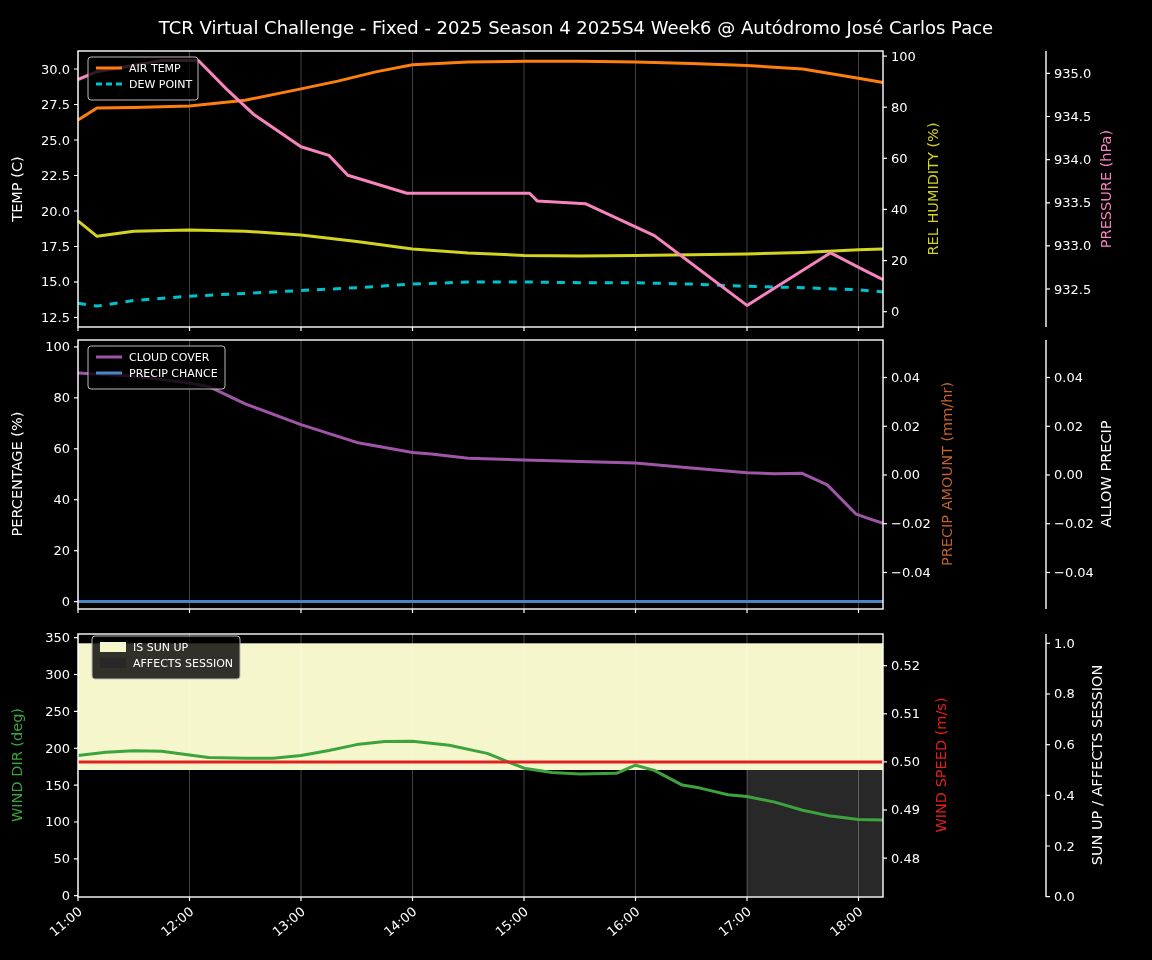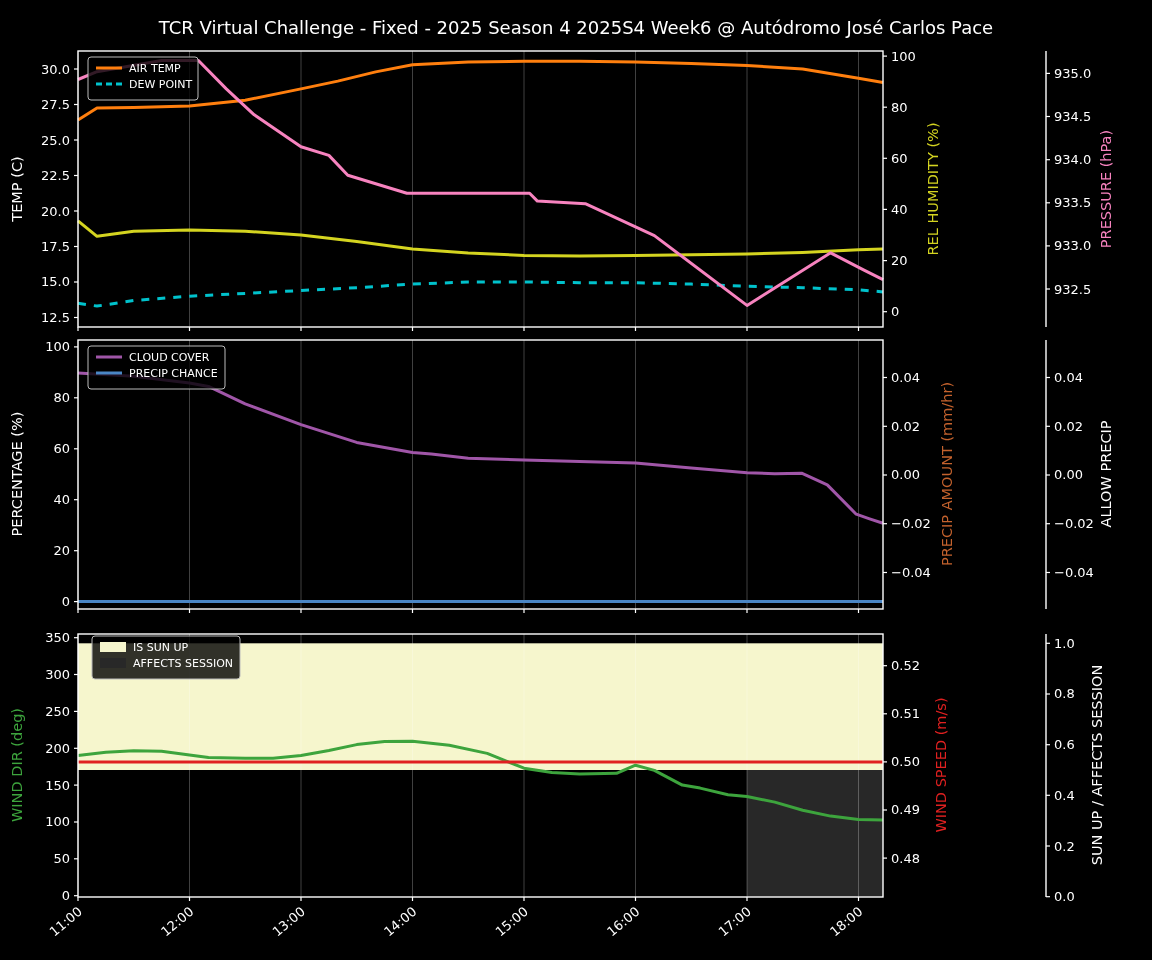--- a/index.html
+++ b/index.html
@@ -3,20 +3,21 @@
 <meta charset="utf-8">
 <style>
   html, body { margin: 0; padding: 0; background: #000; }
   .figure {
     position: relative;
     width: 1152px;
     height: 960px;
     background: #000;
     font-family: "DejaVu Sans", sans-serif;
     overflow: hidden;
+    border-radius: 23px;
   }
   .fig-title {
     position: absolute;
     top: 17px; left: 0; right: 0;
     text-align: center;
     color: #fff;
     font-size: 18px;
     white-space: nowrap;
   }
   svg.chart-canvas { position: absolute; top: 0; left: 0; }

